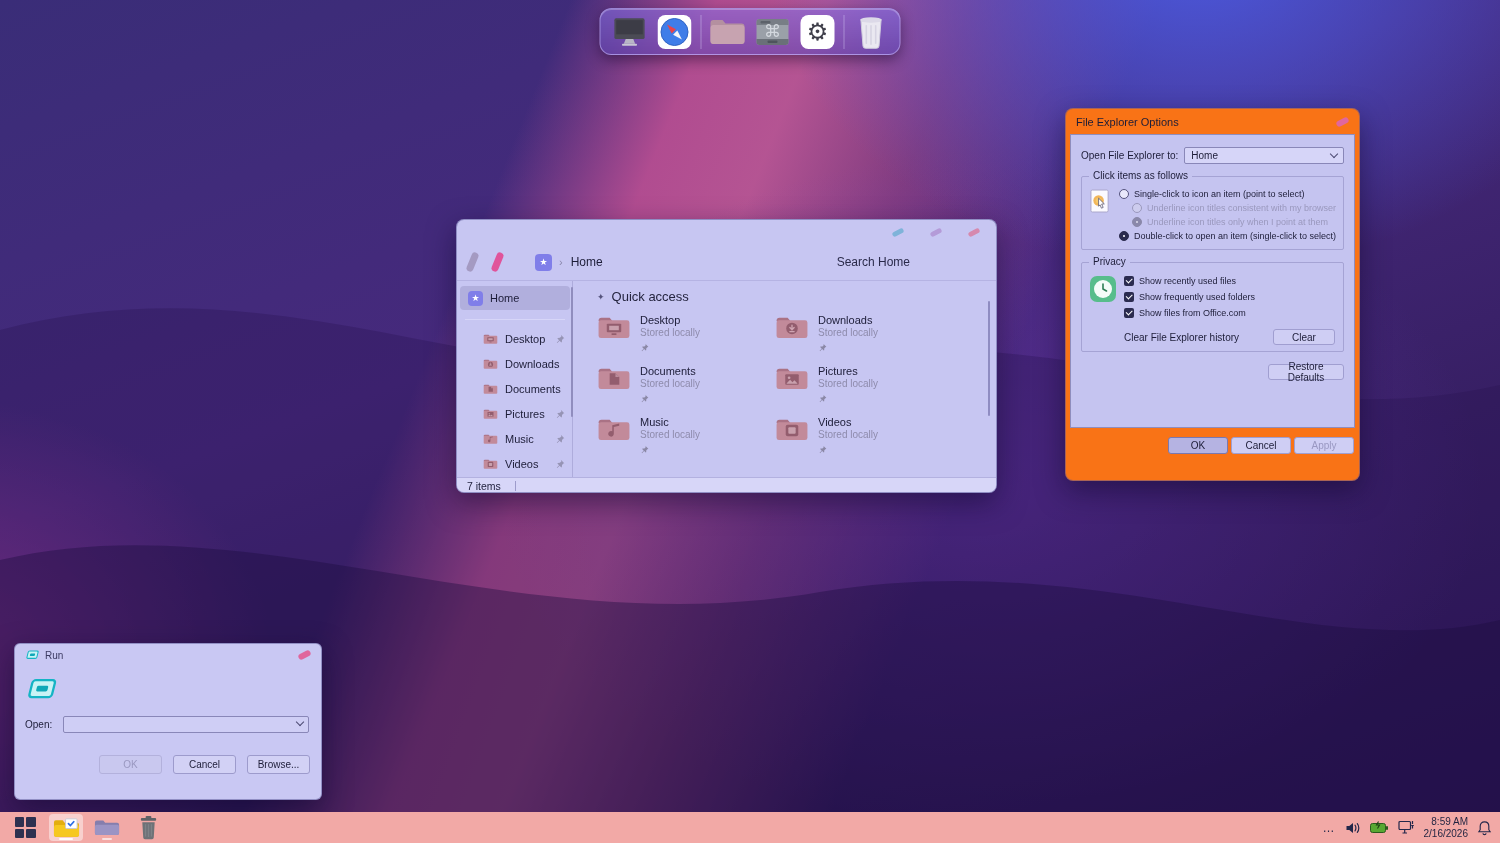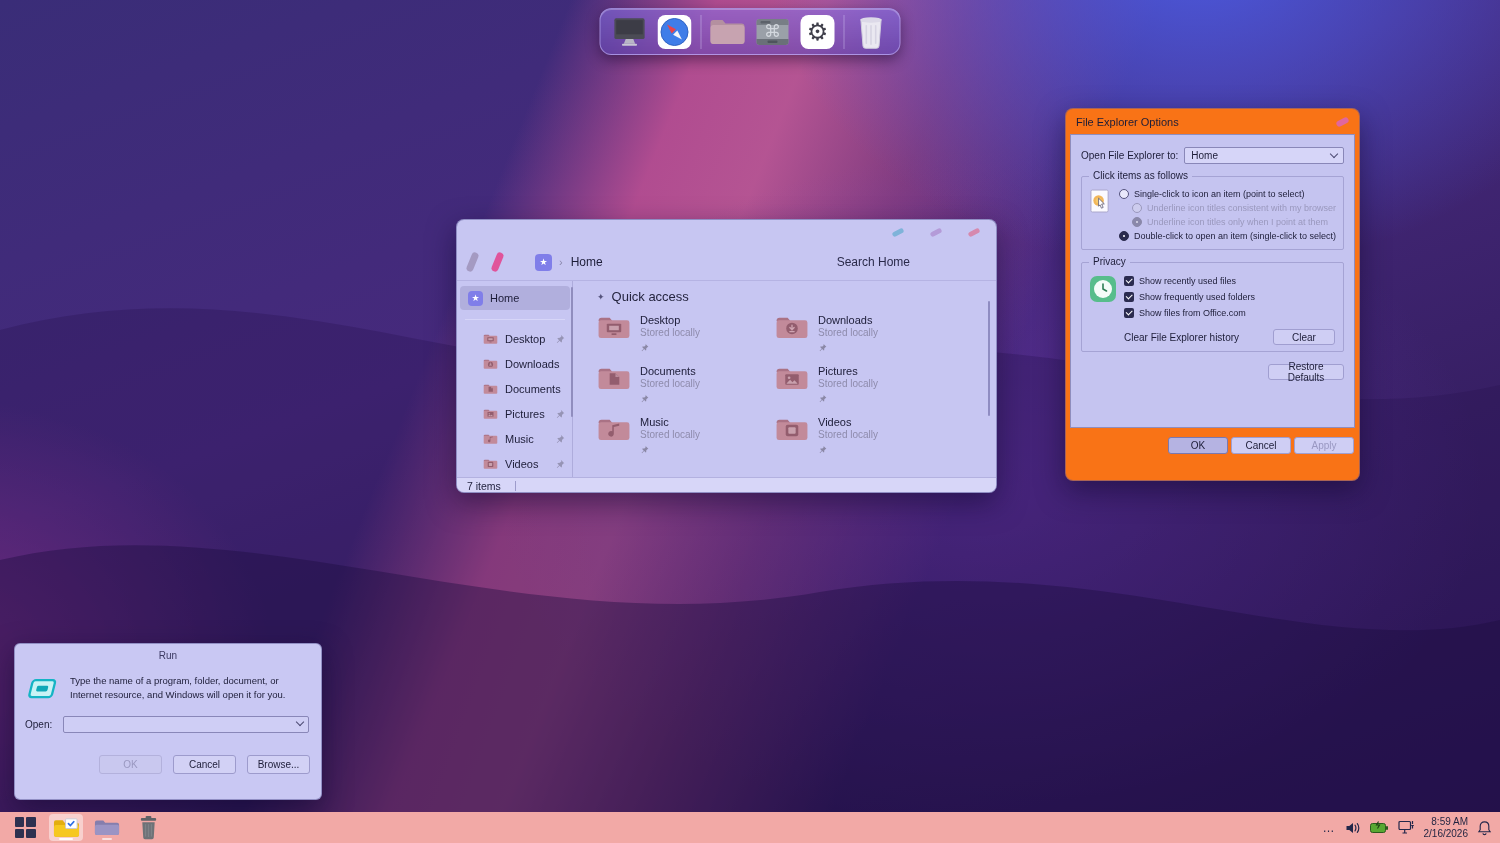--- a/index.html
+++ b/index.html
@@ -101,21 +101,21 @@
   .restore-row { display:flex; justify-content:flex-end; margin-top:12px; }
   .btn-restore { width:76px; height:16px; font-size:10px; }
   .feo-actions { display:flex; justify-content:flex-end; gap:3px; padding:9px 5px 0; }
   .btn-dlg { width:60px; height:17px; font-size:10px; }
   .btn-dlg.focus { background:#b5b3e2; border-color:#7a78b0; }
   .btn-dlg.disabled { color:#9a98c2; }
 
   
   .run { position:absolute; left:14px; top:643px; width:308px; height:157px;
     background:#c9c8f3; border-radius:6px; border:1px solid rgba(90,85,150,.5); }
-  .run-title { height:22px; display:flex; align-items:center; gap:6px; padding:0 10px; font-size:10px; color:#3c3a62;flex-direction:column; }
+  .run-title { height:22px; display:flex; align-items:center; gap:6px; padding:0 10px; font-size:10px; color:#3c3a62; }
   .run-body { padding:8px 14px 0 10px; display:flex; gap:13px; }
   .run-msg { font-size:9.5px; line-height:1.45; color:#1d1d38; width:250px; }
   .run-open { display:flex; align-items:center; gap:11px; padding:13px 12px 0 10px; }
   .run-input { flex:1; height:17px; background:#cfcef5; border:1px solid #8987b8; border-radius:2px; font-size:10px; padding:0 18px 0 5px; color:#1d1d38; font-family:inherit; }
   .run-input-wrap { flex:1; position:relative; display:flex; }
   .run-input-wrap .chev-down { position:absolute; right:6px; top:7px; width:6px; height:6px; }
   .run-actions { display:flex; justify-content:flex-end; gap:11px; padding:22px 11px 0; }
   .btn-run { width:63px; height:19px; font-size:10px; background:#d2d1f5; border-color:#9d9bcc; }
   .btn-run.disabled { background:#c9c8ef; color:#9a98c0; border-color:#b3b1dc; }
 
@@ -503,21 +503,20 @@
     <span>Run</span>
     <span class="pill close-pill"></span>
   </div>
   <div class="run-body">
     <svg width="32" height="25" viewBox="0 0 34 26" style="flex:none; margin-top:4px">
       <g transform="skewX(-14) translate(7,0)">
         <rect x="2" y="2" width="24" height="18" rx="3" fill="#c8f3f5" stroke="#14b4c4" stroke-width="2.5"></rect>
         <rect x="8" y="8" width="12" height="6" rx="1.5" fill="#0fa8b8"></rect>
       </g>
     </svg>
-    <div class="run-msg">Type the name of a program, folder, document, or Internet resource, and Windows will open it for you.</div>
   </div>
   <div class="run-open">
     <span style="font-size:10px">Open:</span>
     <div class="run-input-wrap">
       <input class="run-input" type="text" value="" style="">
       <span class="chev-down"></span>
     </div>
   </div>
   <div class="run-actions">
     <button class="btn btn-run disabled">OK</button>

